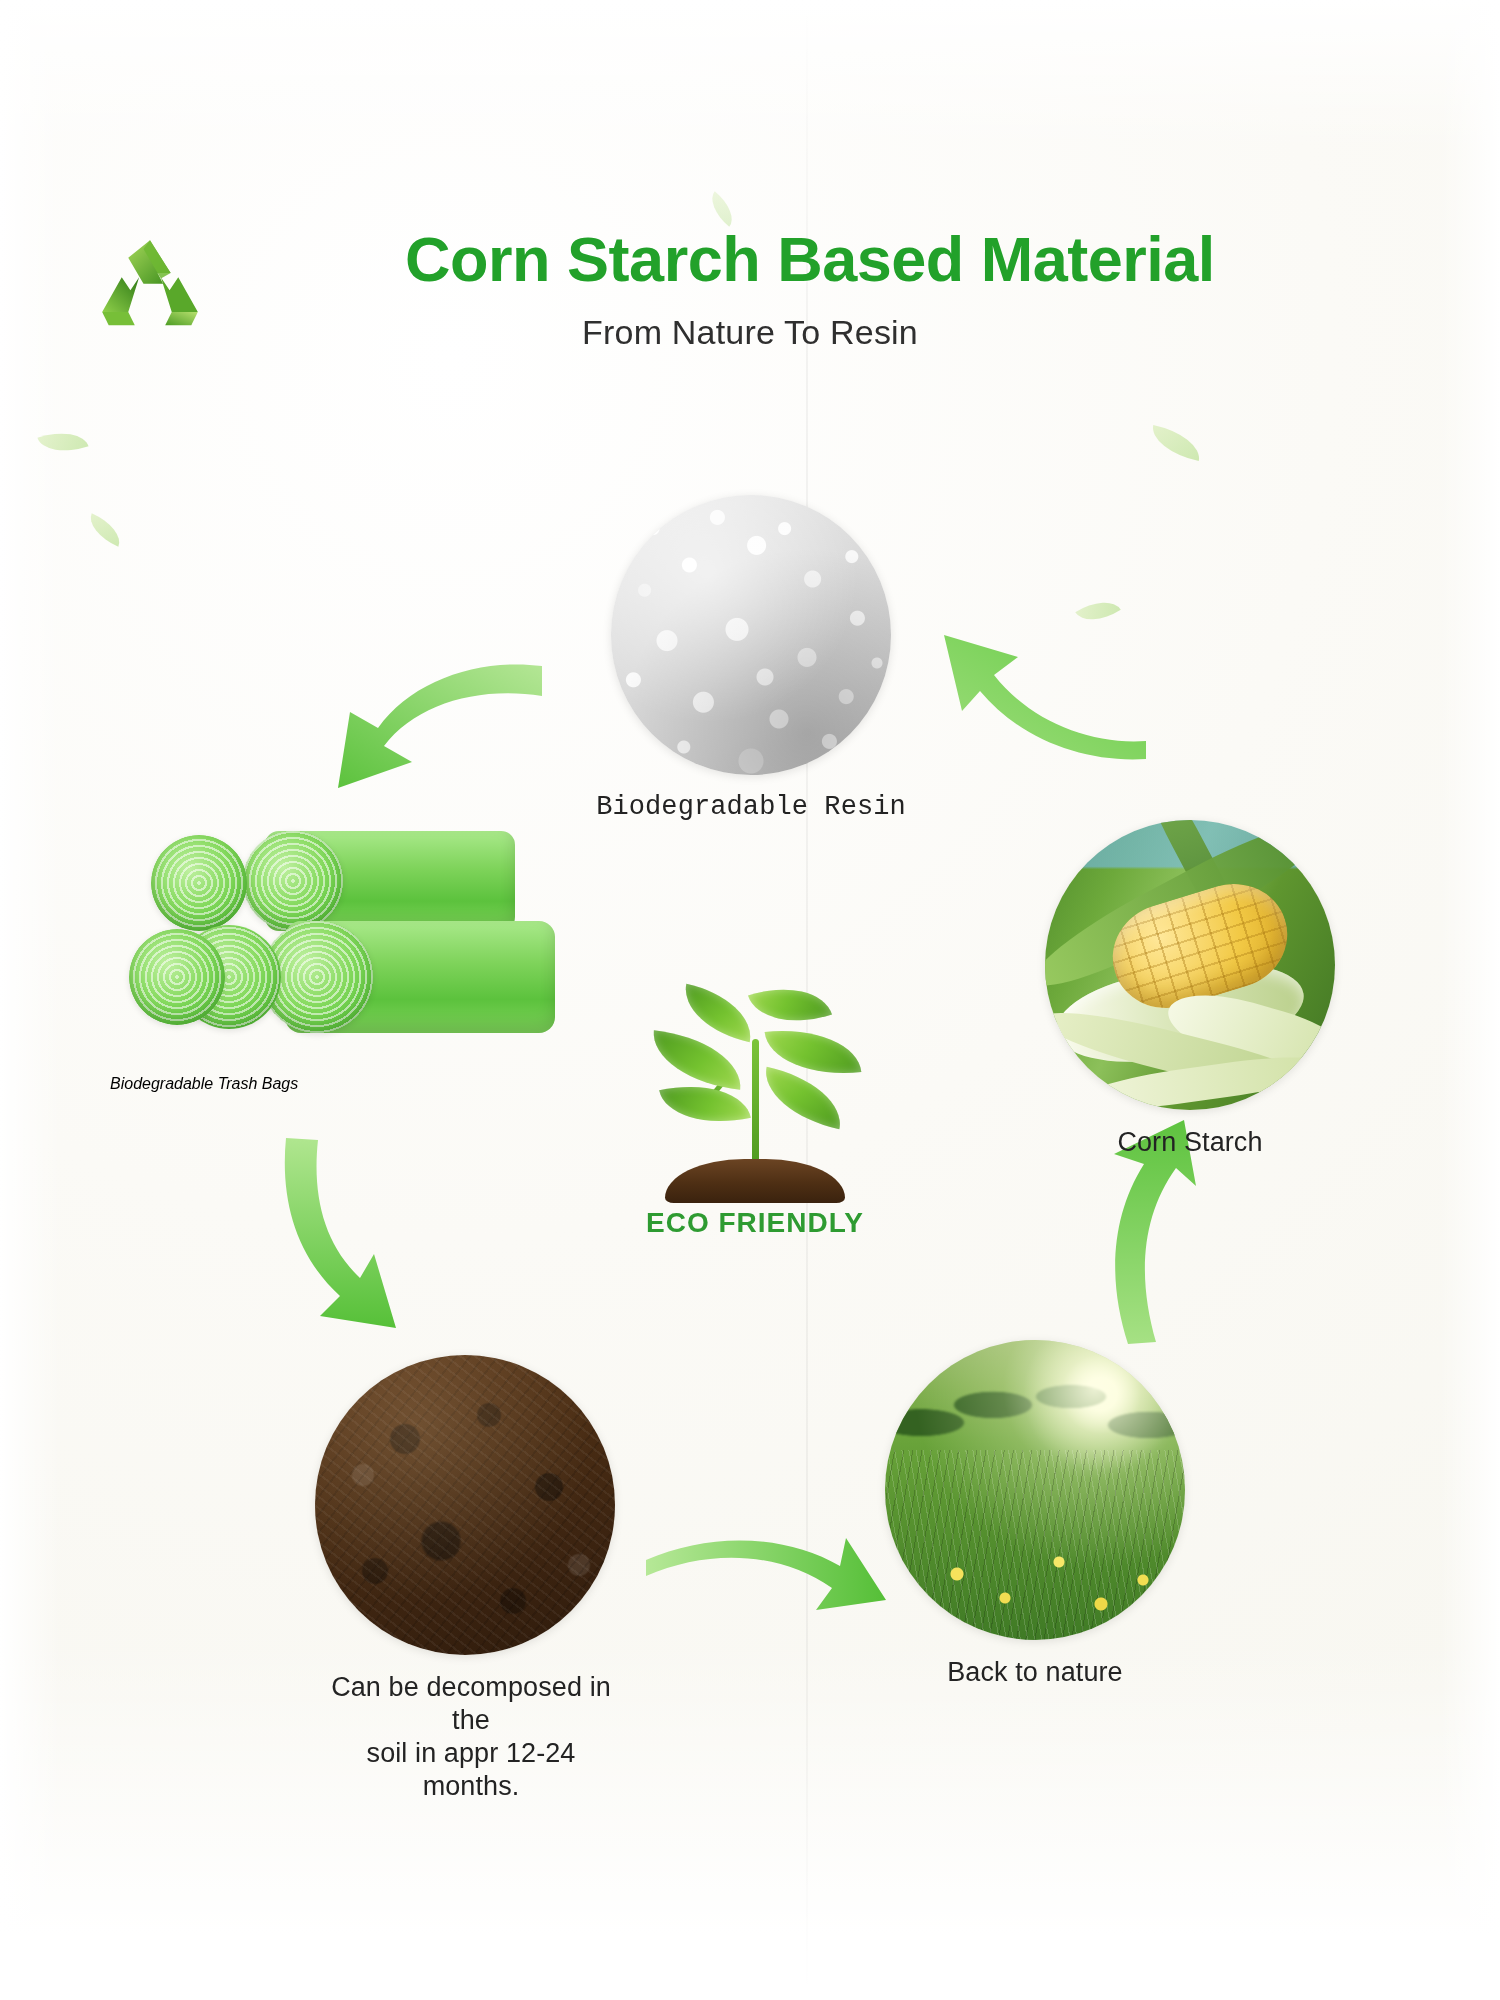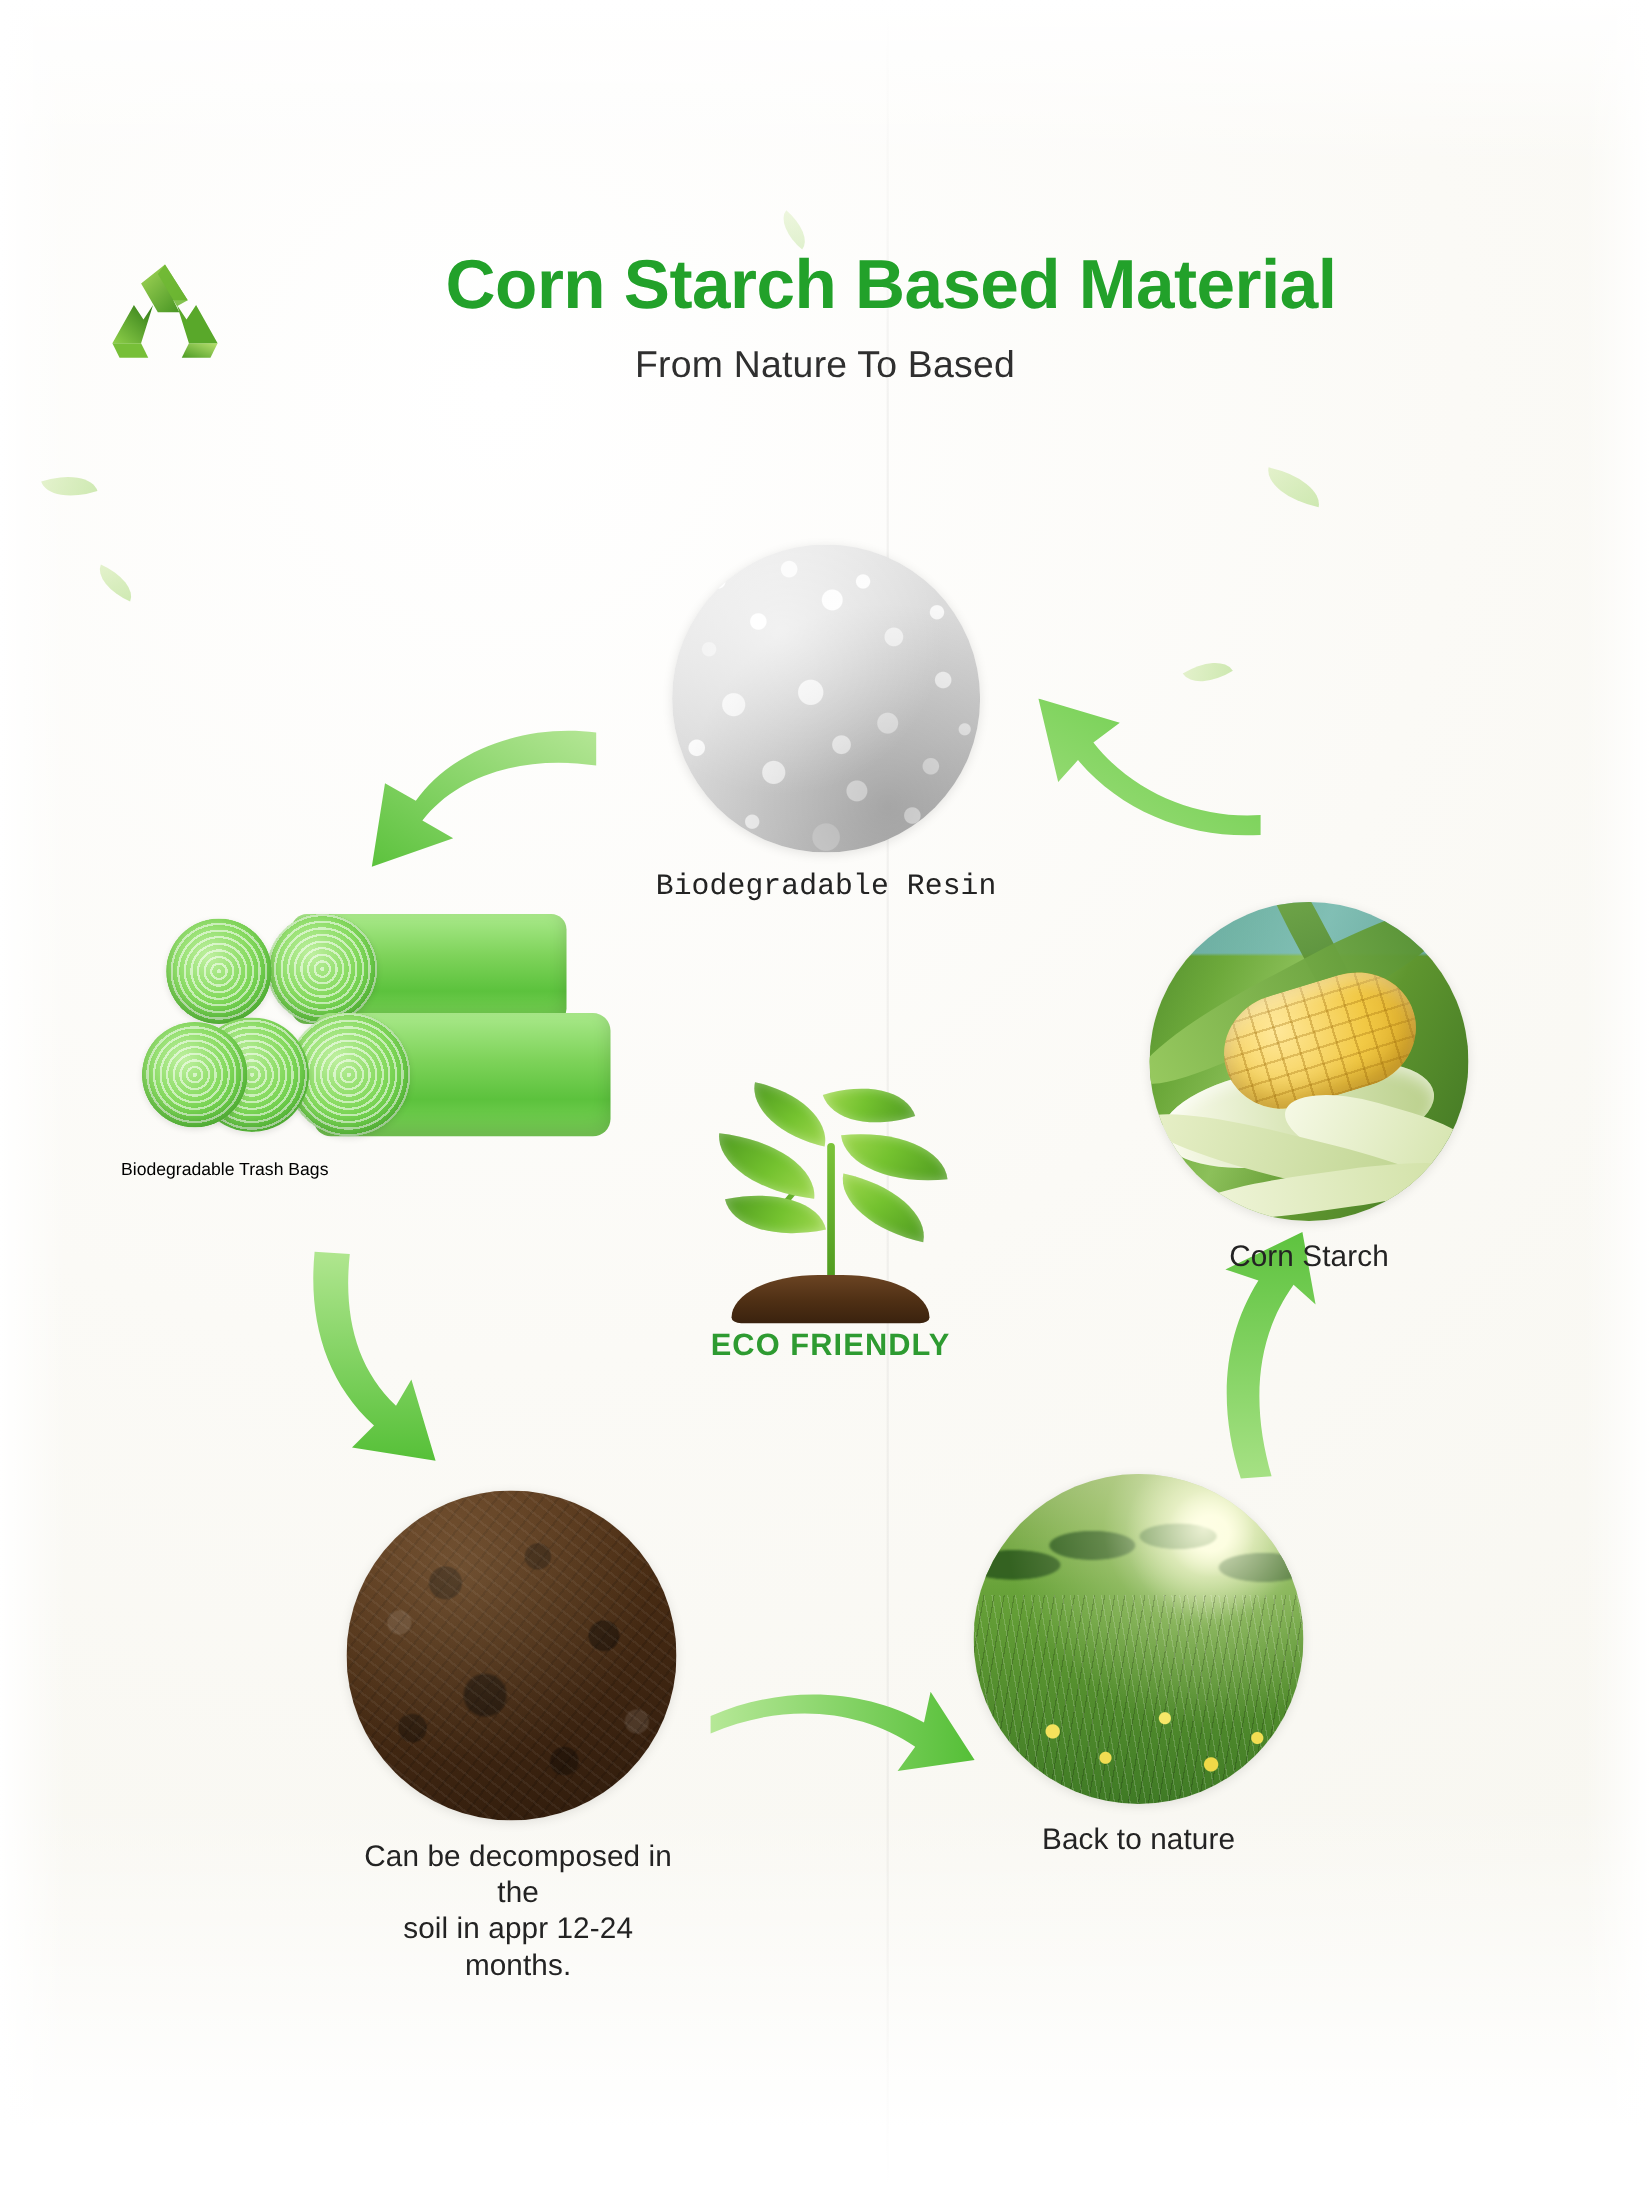--- a/index.html
+++ b/index.html
@@ -279,21 +279,21 @@
           </linearGradient>
         </defs>
         <path d="M50 4 L69 34 L57 34 L62 44 L44 44 L30 20 Z" fill="url(#rg1)"></path>
         <path d="M50 4 L69 34 L60 39 L44 12 Z" fill="#6fb832" opacity=".85"></path>
         <path d="M6 70 L24 38 L32 50 L40 38 L30 70 Z" fill="url(#rg2)"></path>
         <path d="M6 70 L30 70 L36 82 L12 82 Z" fill="#77bf38"></path>
         <path d="M94 70 L70 70 L64 82 L88 82 Z" fill="url(#rg3)"></path>
         <path d="M94 70 L76 38 L68 50 L60 38 L70 70 Z" fill="#59a82a"></path>
       </svg>
       <div id="title">Corn Starch Based Material</div>
-      <div id="subtitle">From Nature To Based</div>
+      <div id="subtitle">From Nature To Resin</div>
     </div>
 
     <svg class="arrow" style="left:320px; top:650px; width:230px; height:160px;" viewBox="0 0 230 160">
       <defs>
         <linearGradient id="ar1" x1="1" y1="0" x2="0" y2="1">
           <stop offset="0" stop-color="#b4e695"></stop>
             <stop offset="1" stop-color="#5cc23d"></stop>
         </linearGradient>
       </defs>
       <path d="M222 16 C160 8 92 30 58 78 L30 62 L18 138 L92 112 L64 96 C96 54 158 36 222 46 Z" fill="url(#ar1)"></path>
@@ -363,21 +363,21 @@
     <div id="node-bags">
       <div id="bags-art">
         <div class="roll-body" id="r-back-body"></div>
         <div class="roll" id="r-back1"></div>
         <div class="roll" id="r-back2"></div>
         <div class="roll-body" id="r-front-body"></div>
         <div class="roll" id="r-front1"></div>
         <div class="roll" id="r-front2"></div>
         <div class="roll" id="r-front3"></div>
       </div>
-      <div class="caption" style="">Biodegradable Trash Bags</div>
+      <div class="caption" style="margin-top:20px;font-style:italic;">Biodegradable Trash Bags</div>
     </div>
 
     <div id="node-eco">
       <div id="sprout">
         <div class="stem" style="left:117px; bottom:38px; width:7px; height:128px;"></div>
         <div class="stem" style="left:80px;  bottom:92px; width:5px; height:48px; transform:rotate(40deg);"></div>
         <div class="stem" style="left:154px; bottom:92px; width:5px; height:48px; transform:rotate(-40deg);"></div>
         <div class="leaf" style="left:118px; top:18px;  width:74px; height:44px; transform:rotate(-18deg);"></div>
         <div class="leaf" style="left:46px;  top:26px;  width:74px; height:44px; transform:rotate(-168deg);"></div>
         <div class="leaf" style="left:132px; top:62px;  width:92px; height:50px; transform:rotate(-6deg);"></div>

